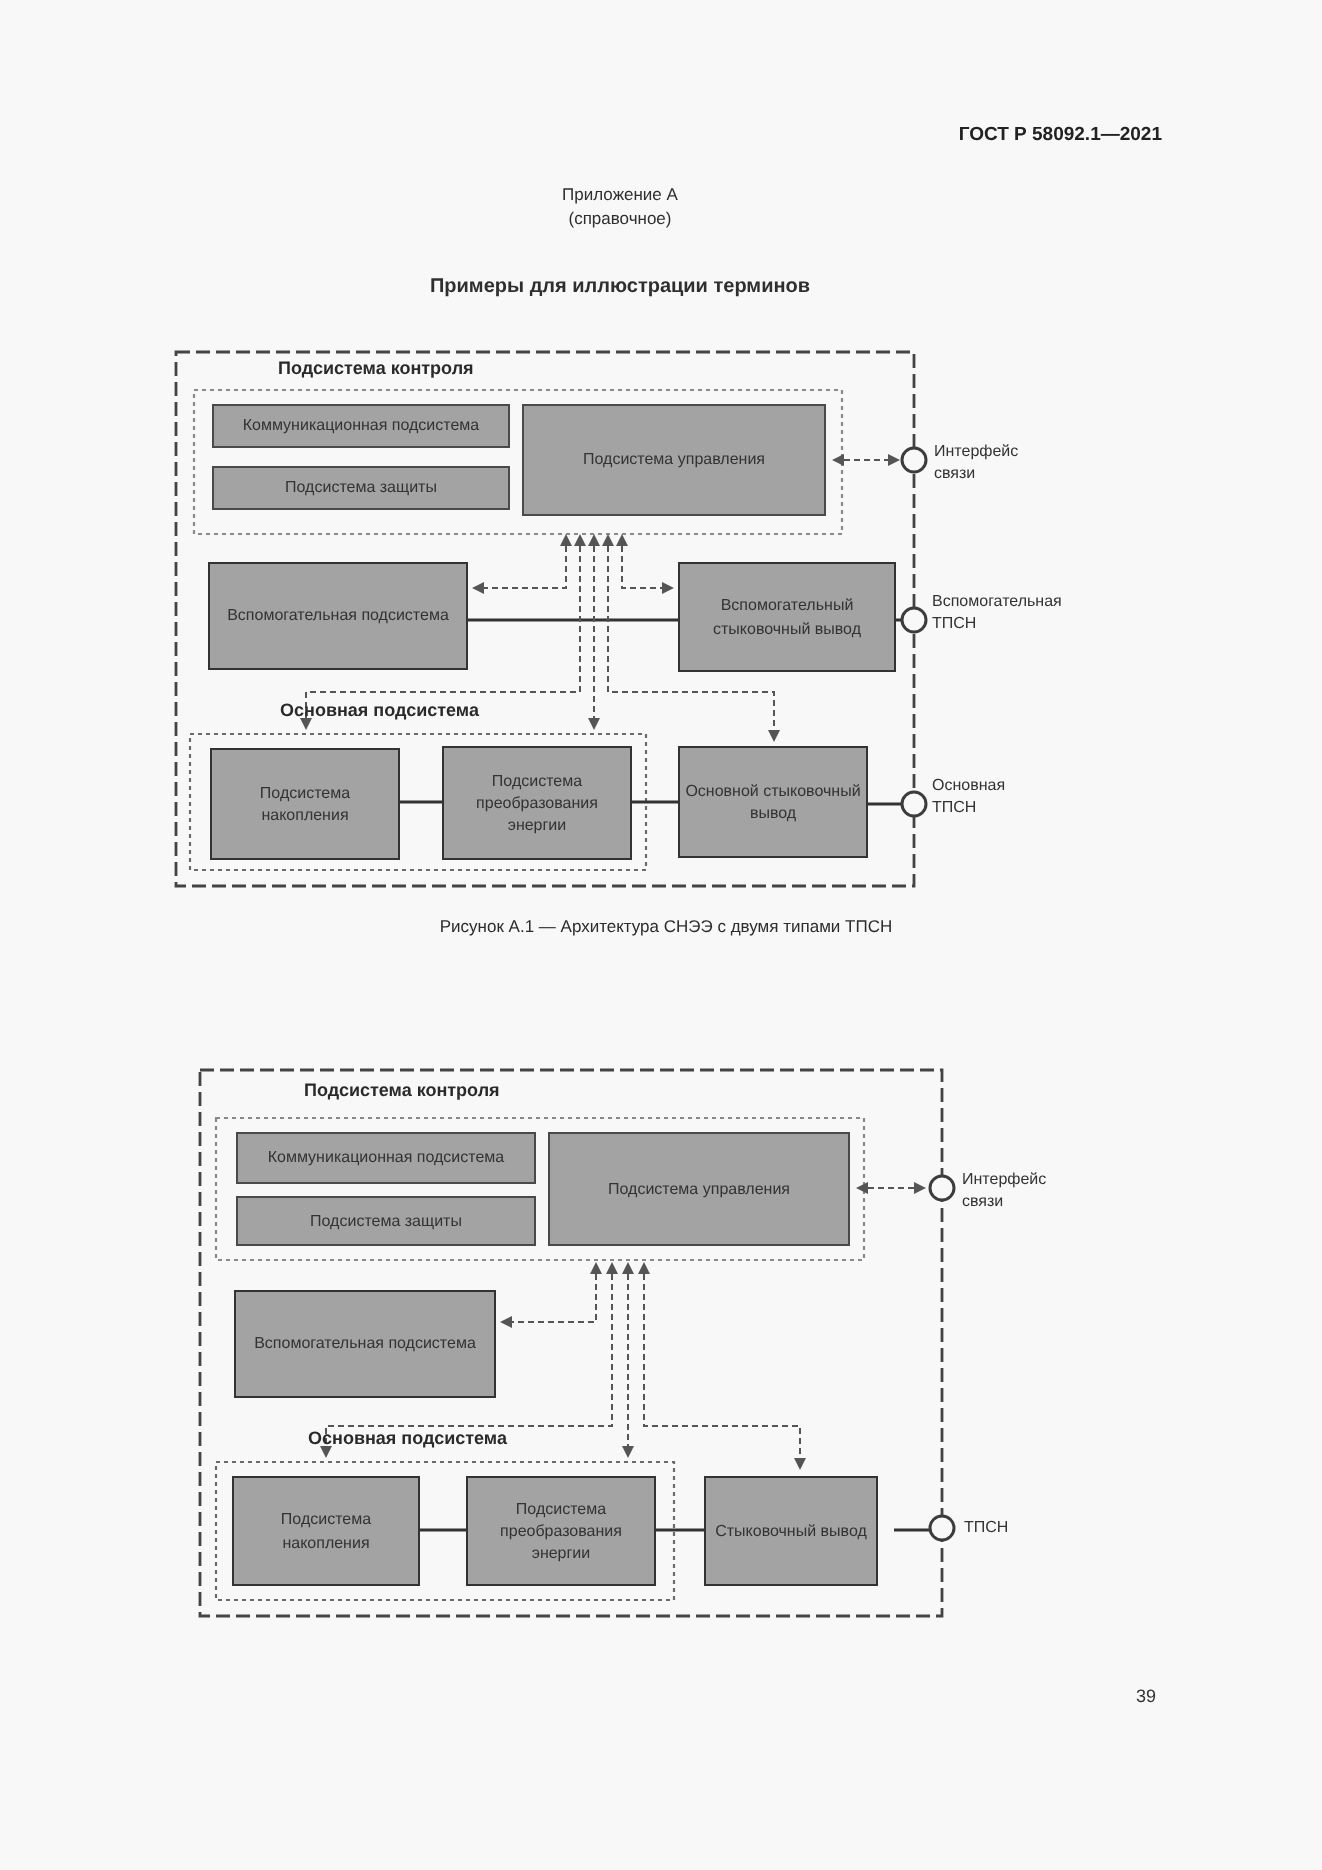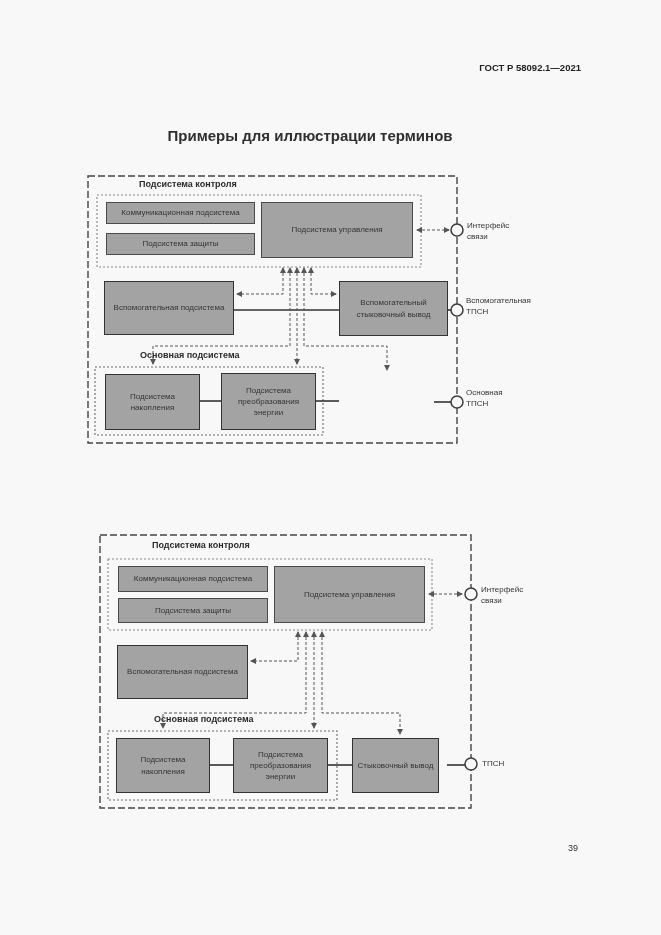--- a/index.html
+++ b/index.html
@@ -13,21 +13,21 @@
   }
   .hdr{
     position:absolute;top:62px;right:80px;
     font-size:9.5px;font-weight:bold;color:#222;
   }
   .centerline{
     position:absolute;left:0;width:620px;text-align:center;
   }
   .appendix{top:92px;font-size:8.5px;}
   .appendix2{top:104px;font-size:8.5px;}
-  .sectitle{top:127px;font-size:15px;font-weight:bold;}
+  .sectitle{top:138px;font-size:10px;font-weight:bold;}
   .box{
     position:absolute;box-sizing:border-box;
     border:1.5px solid #4a4a4a;background:#a3a3a3;
     display:flex;align-items:center;justify-content:center;
     text-align:center;font-size:8px;line-height:1.4;color:#333;
     padding:2px;
   }
   .box.heavy{border:1.7px solid #333;}
   .dlabel{
     position:absolute;font-size:9px;font-weight:bold;color:#2a2a2a;padding-left:43px;
@@ -43,20 +43,22 @@
     position:absolute;left:568px;top:843px;font-size:9px;color:#333;
   }
   svg.linework{position:absolute;left:0;top:0;}
 </style>
 </head>
 <body>
 
 <div class="page">
 
   <div class="hdr">ГОСТ Р 58092.1—2021</div>
+  <div class="centerline appendix">Приложение А</div>
+  <div class="centerline appendix2">(справочное)</div>
   <div class="centerline sectitle">Примеры для иллюстрации терминов</div>
 
   <svg class="linework" width="661" height="935" viewBox="0 0 661 935">
     <defs>
       <marker id="ah" viewBox="0 0 6 6" refX="5" refY="3" markerWidth="6" markerHeight="6" orient="auto-start-reverse">
         <path d="M0,0 L6,3 L0,6 Z" fill="#555"></path>
       </marker>
     </defs>
 
     <g fill="none">
@@ -120,22 +122,24 @@
   <div class="box" style="left:261px;top:202px;width:152px;height:56px;">Подсистема управления</div>
   <div class="clabel" style="left:467px;top:221px;width:62px;">Интерфейс связи</div>
 
   <div class="box heavy" style="left:104px;top:281px;width:130px;height:54px;">Вспомогательная подсистема</div>
   <div class="box heavy" style="left:339px;top:281px;width:109px;height:55px;">Вспомогательный стыковочный вывод</div>
   <div class="clabel" style="left:466px;top:296px;width:84px;">Вспомогательная ТПСН</div>
 
   <div class="dlabel" style="left:97px;top:350px;">Основная подсистема</div>
   <div class="box heavy" style="left:105px;top:374px;width:95px;height:56px;">Подсистема накопления</div>
   <div class="box heavy" style="left:221px;top:373px;width:95px;height:57px;">Подсистема преобразования энергии</div>
+  <div class="box heavy" style="left:339px;top:373px;width:95px;height:56px;">Основной стыковочный вывод</div>
   <div class="clabel" style="left:466px;top:388px;width:60px;">Основная ТПСН</div>
 
+  <div class="caption" style="left:130px;top:458px;">Рисунок А.1 — Архитектура СНЭЭ с двумя типами ТПСН</div>
 
   <div class="dlabel" style="left:109px;top:540px;">Подсистема контроля</div>
   <div class="box" style="left:118px;top:566px;width:150px;height:26px;">Коммуникационная подсистема</div>
   <div class="box" style="left:118px;top:598px;width:150px;height:25px;">Подсистема защиты</div>
   <div class="box" style="left:274px;top:566px;width:151px;height:57px;">Подсистема управления</div>
   <div class="clabel" style="left:481px;top:585px;width:62px;">Интерфейс связи</div>
 
   <div class="box heavy" style="left:117px;top:645px;width:131px;height:54px;">Вспомогательная подсистема</div>
 
   <div class="dlabel" style="left:111px;top:714px;">Основная подсистема</div>

